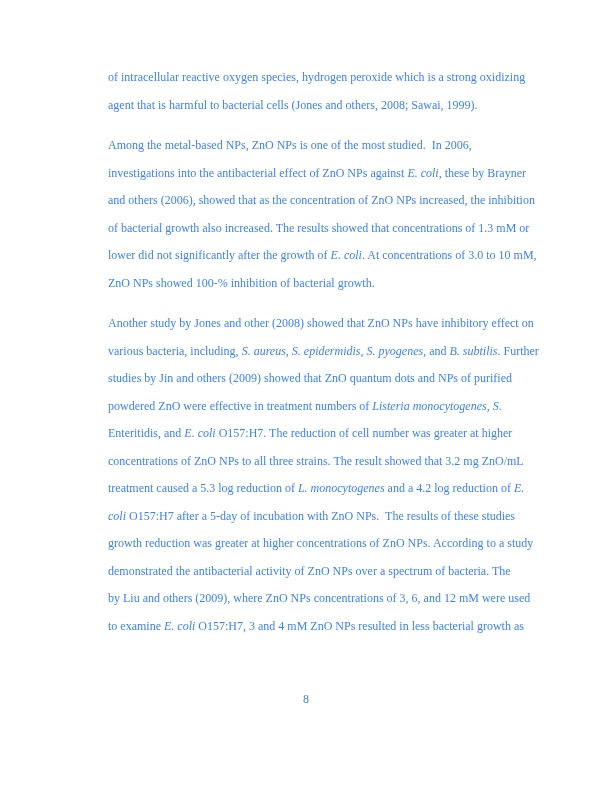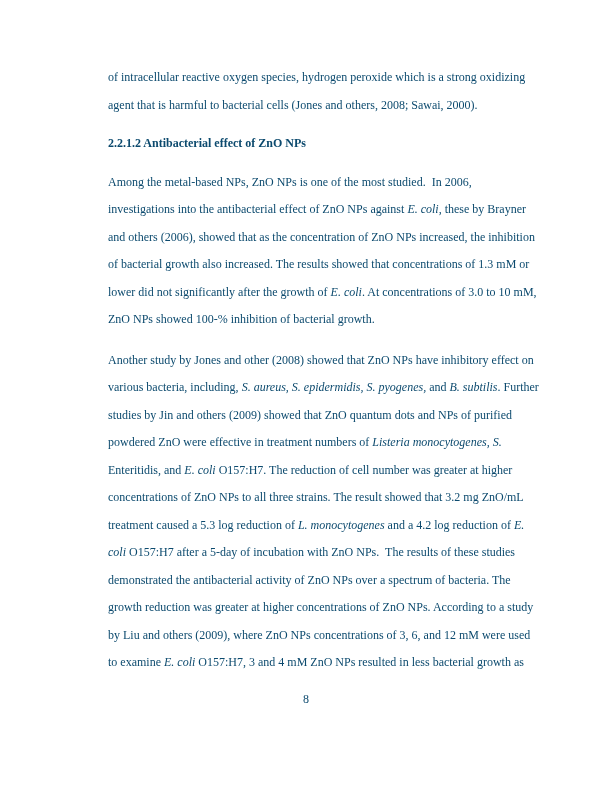--- a/index.html
+++ b/index.html
@@ -8,21 +8,21 @@
     background: #ffffff;
   }
   .page {
     position: relative;
     width: 612px;
     height: 792px;
     background: #ffffff;
     overflow: hidden;
     font-family: "Liberation Serif", "DejaVu Serif", serif;
     font-size: 12px;
-    color: #0c4a6e;
+    color: #3b82f6;
   }
   .text-block {
     position: absolute;
     left: 108px;
     top: 64px;
     width: 430px;
   }
   .block {
     margin: 0;
   }
@@ -51,42 +51,39 @@
     line-height: 27.5px;
   }
 </style>
 </head>
 <body>
 
 <div class="page">
   <div class="text-block">
       <div class="block para">
         <div class="line"><span>of intracellular reactive oxygen species, hydrogen peroxide which is a strong oxidizing</span></div>
-        <div class="line"><span>agent that is harmful to bacterial cells (Jones and others, 2008; Sawai, 2000).</span></div>
-      </div>
-      <div class="block heading">
-        <div class="line"><span>2.2.1.2 Antibacterial effect of ZnO NPs</span></div>
+        <div class="line"><span>agent that is harmful to bacterial cells (Jones and others, 2008; Sawai, 1999).</span></div>
       </div>
       <div class="block para">
         <div class="line"><span>Among the metal-based NPs, ZnO NPs is one of the most studied.  In 2006,</span></div>
         <div class="line"><span>investigations into the antibacterial effect of ZnO NPs against </span><span class="it">E. coli</span><span>, these by Brayner</span></div>
         <div class="line"><span>and others (2006), showed that as the concentration of ZnO NPs increased, the inhibition</span></div>
         <div class="line"><span>of bacterial growth also increased. The results showed that concentrations of 1.3 mM or</span></div>
         <div class="line"><span>lower did not significantly after the growth of </span><span class="it">E. coli</span><span>. At concentrations of 3.0 to 10 mM,</span></div>
         <div class="line"><span>ZnO NPs showed 100-% inhibition of bacterial growth.</span></div>
       </div>
       <div class="block para">
         <div class="line"><span>Another study by Jones and other (2008) showed that ZnO NPs have inhibitory effect on</span></div>
         <div class="line"><span>various bacteria, including, </span><span class="it">S. aureus, S. epidermidis, S. pyogenes,</span><span> and </span><span class="it">B. subtilis</span><span>. Further</span></div>
         <div class="line"><span>studies by Jin and others (2009) showed that ZnO quantum dots and NPs of purified</span></div>
         <div class="line"><span>powdered ZnO were effective in treatment numbers of </span><span class="it">Listeria monocytogenes, S.</span></div>
         <div class="line"><span>Enteritidis, and </span><span class="it">E. coli</span><span> O157:H7. The reduction of cell number was greater at higher</span></div>
         <div class="line"><span>concentrations of ZnO NPs to all three strains. The result showed that 3.2 mg ZnO/mL</span></div>
         <div class="line"><span>treatment caused a 5.3 log reduction of </span><span class="it">L. monocytogenes</span><span> and a 4.2 log reduction of </span><span class="it">E.</span></div>
         <div class="line"><span class="it">coli</span><span> O157:H7 after a 5-day of incubation with ZnO NPs.  The results of these studies</span></div>
+        <div class="line"><span>growth reduction was greater at higher concentrations of ZnO NPs. According to a study</span></div>
         <div class="line"><span>demonstrated the antibacterial activity of ZnO NPs over a spectrum of bacteria. The</span></div>
-        <div class="line"><span>growth reduction was greater at higher concentrations of ZnO NPs. According to a study</span></div>
         <div class="line"><span>by Liu and others (2009), where ZnO NPs concentrations of 3, 6, and 12 mM were used</span></div>
         <div class="line"><span>to examine </span><span class="it">E. coli</span><span> O157:H7, 3 and 4 mM ZnO NPs resulted in less bacterial growth as</span></div>
       </div>
     </div>
   <div class="footer">8</div>
 </div>
 
 </body></html>

